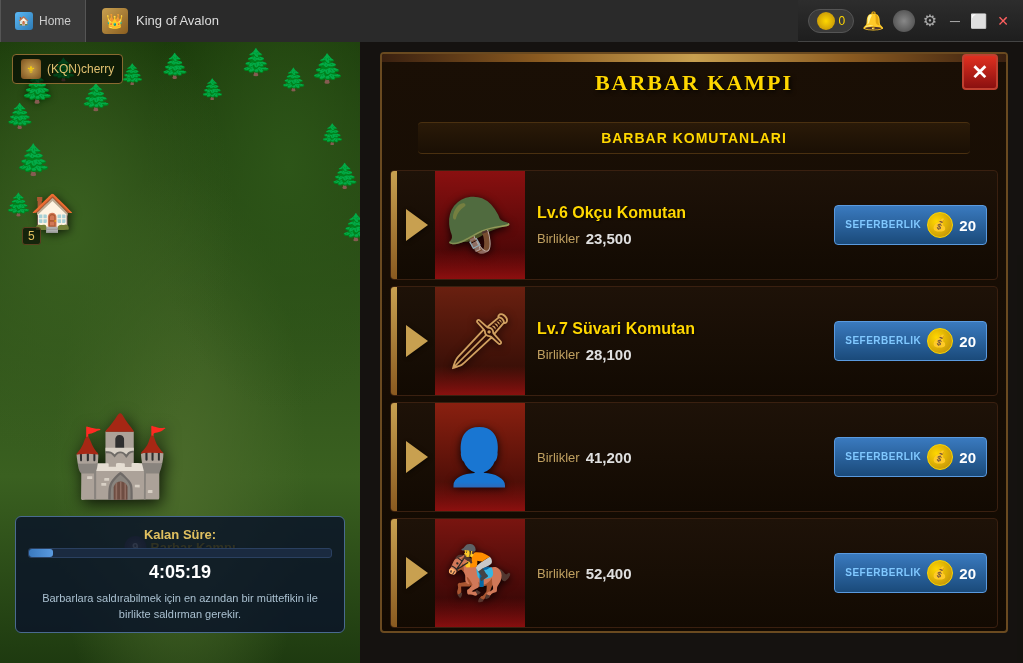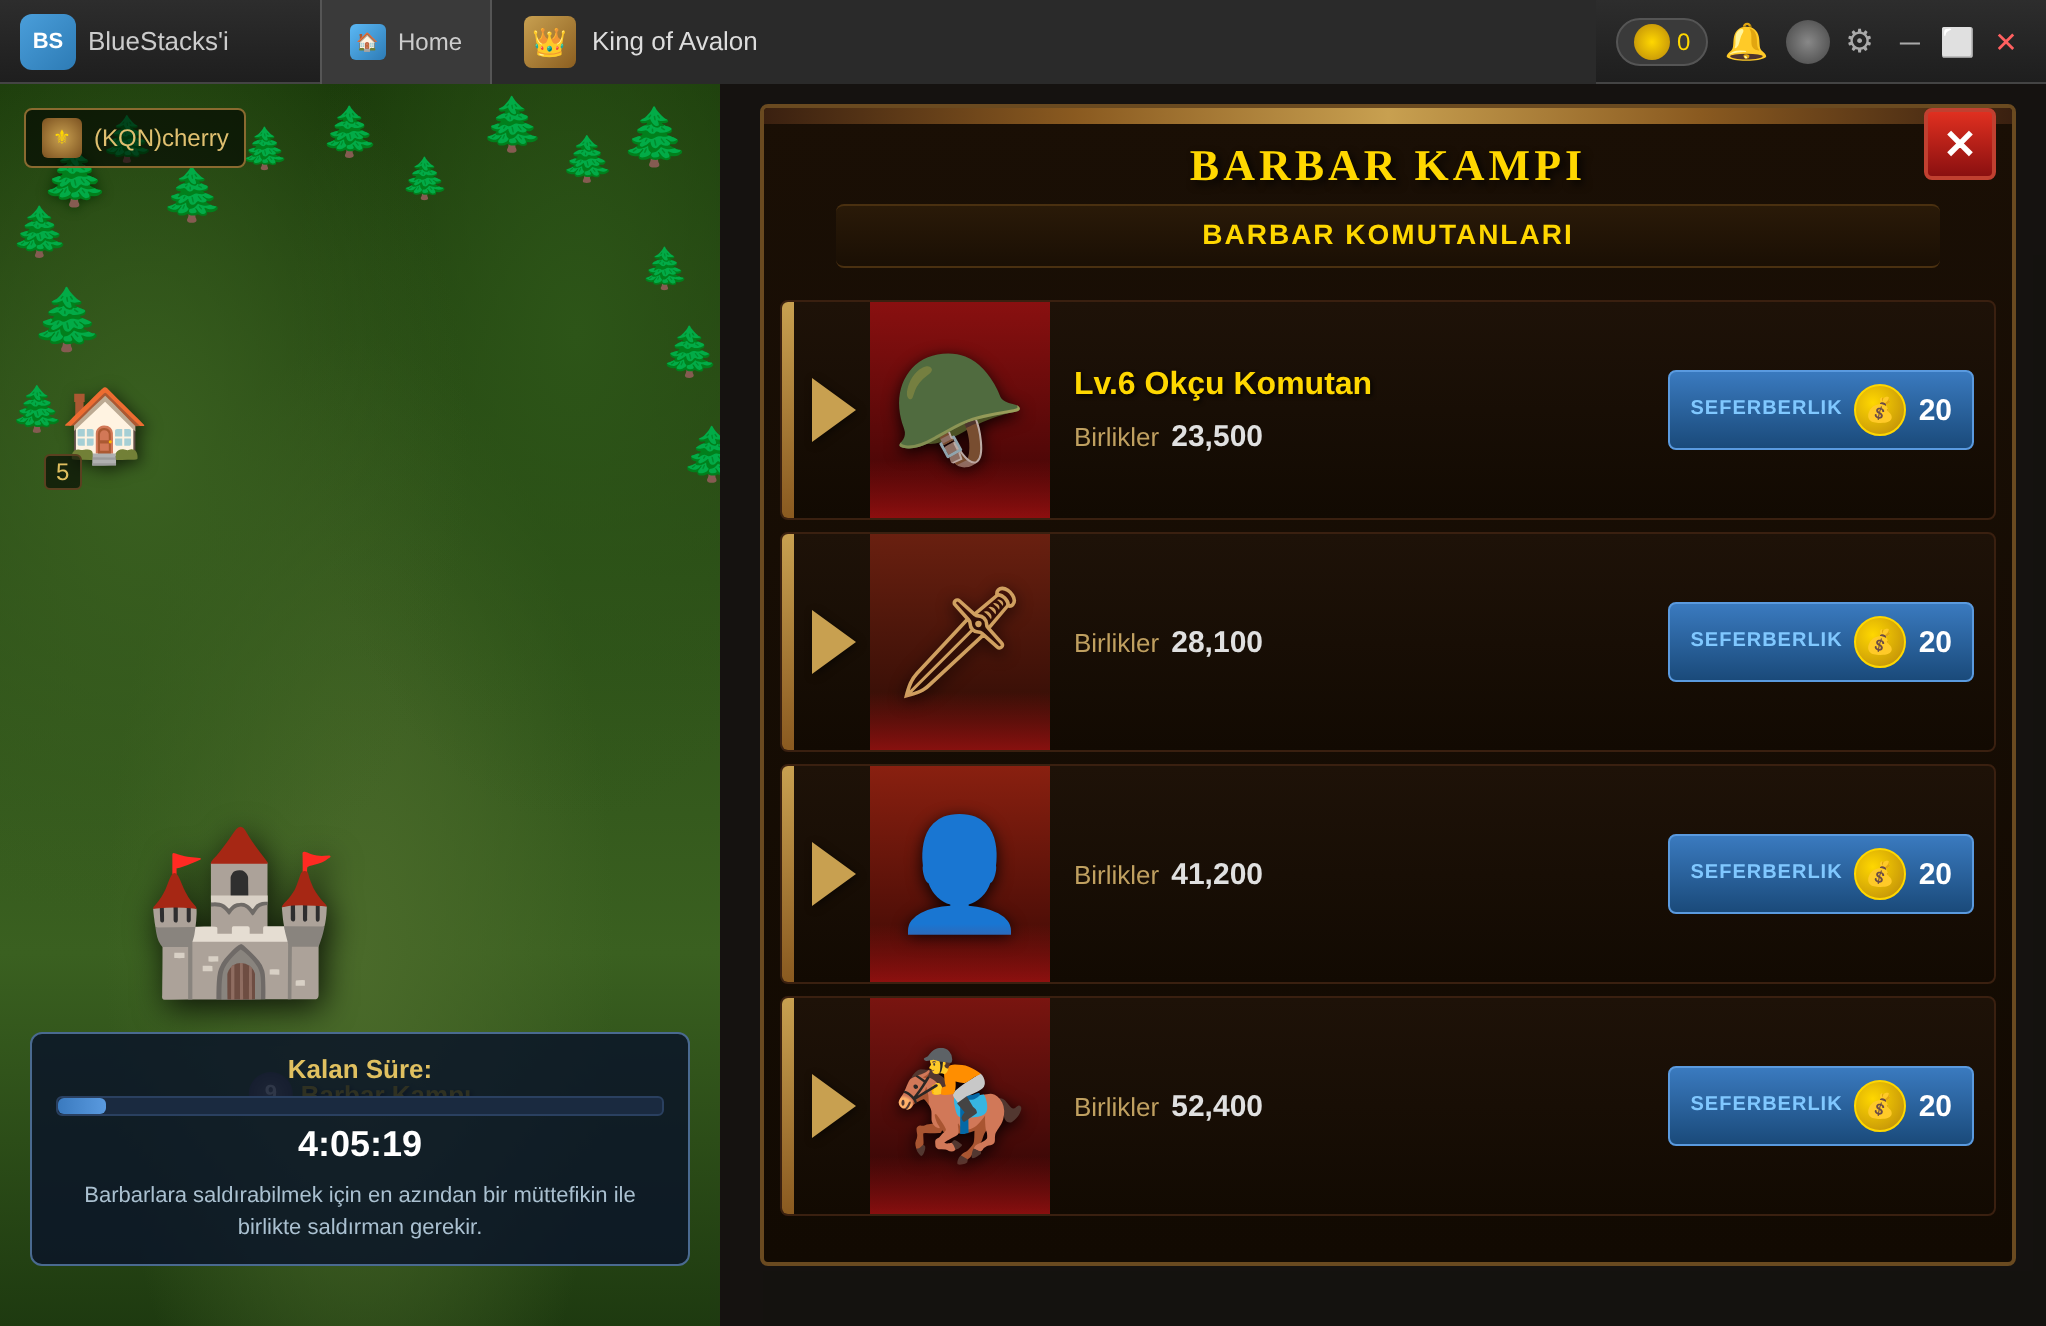--- a/index.html
+++ b/index.html
@@ -454,24 +454,20 @@
     .attack-cost {
       color: white;
       font-size: 15px;
       font-weight: bold;
     }
   </style>
 </head>
 <body>
 
 <div class="title-bar">
-  <div class="title-bar-left">
-    <div class="bs-logo">BS</div>
-    <span class="bs-title">BlueStacks'i</span>
-  </div>
   <div class="tab-home">
     <div class="tab-home-icon">🏠</div>
     <span>Home</span>
   </div>
   <div class="tab-game">
     <div class="game-icon">👑</div>
     <span>King of Avalon</span>
   </div>
   <div class="title-bar-right">
     <div class="coin-badge">
@@ -537,21 +533,21 @@
 
   <div class="popup-panel">
     <div class="popup-container">
       <div class="popup-top-bar"></div>
 
       <div class="popup-header">
         <div class="popup-title">BARBAR KAMPI</div>
         <div class="close-btn">✕</div>
       </div>
 
-      <div style="padding: 0 16px 4px;">
+      <div style="padding: 0 16px 4px; margin-top: 20px;">
         <div class="sub-header">
           <span class="sub-header-text">BARBAR KOMUTANLARI</span>
         </div>
       </div>
 
       <div class="commander-list" id="commander-list">
       <div class="commander-row">
     <div class="arrow-btn">
       <div class="arrow-shape"></div>
     </div>
@@ -580,20 +576,21 @@
     <div class="arrow-btn">
       <div class="arrow-shape"></div>
     </div>
     <div class="commander-img-area" style="background:linear-gradient(180deg, #6a2010 0%, #2a0a04 100%);">
       <div style="position:absolute;inset:0;display:flex;align-items:center;justify-content:center;">
         <div style="font-size:55px;filter:drop-shadow(0 2px 4px rgba(0,0,0,0.9));color:#d0a060;">🗡</div>
       </div>
       <div style="position:absolute;bottom:0;left:0;right:0;height:30px;background:linear-gradient(0deg,rgba(180,20,20,0.7),transparent);"></div>
     </div>
     <div class="commander-info">
+      <div class="commander-name">Lv.7 Süvari Komutan</div>
       <div class="troops-row">
         <span>Birlikler</span>
         <span class="troops-value">28,100</span>
       </div>
     </div>
     <div class="attack-btn">
       <div>
         <div class="attack-btn-text">SEFERBERLIK</div>
       </div>
       <div class="attack-coin">💰</div>

